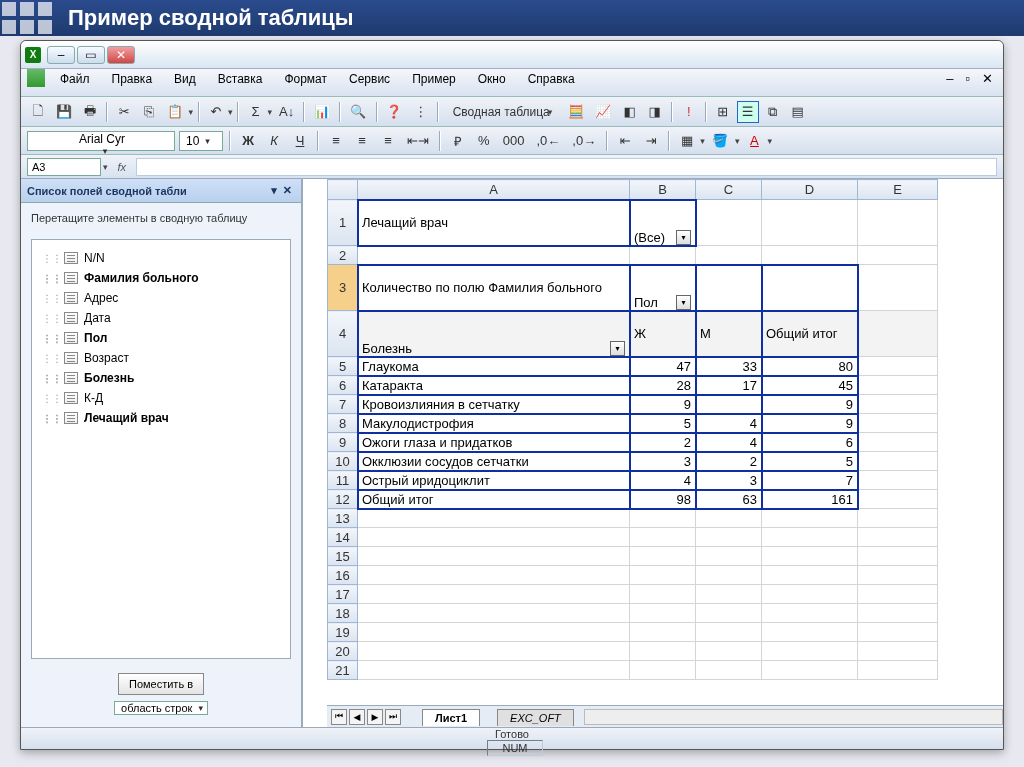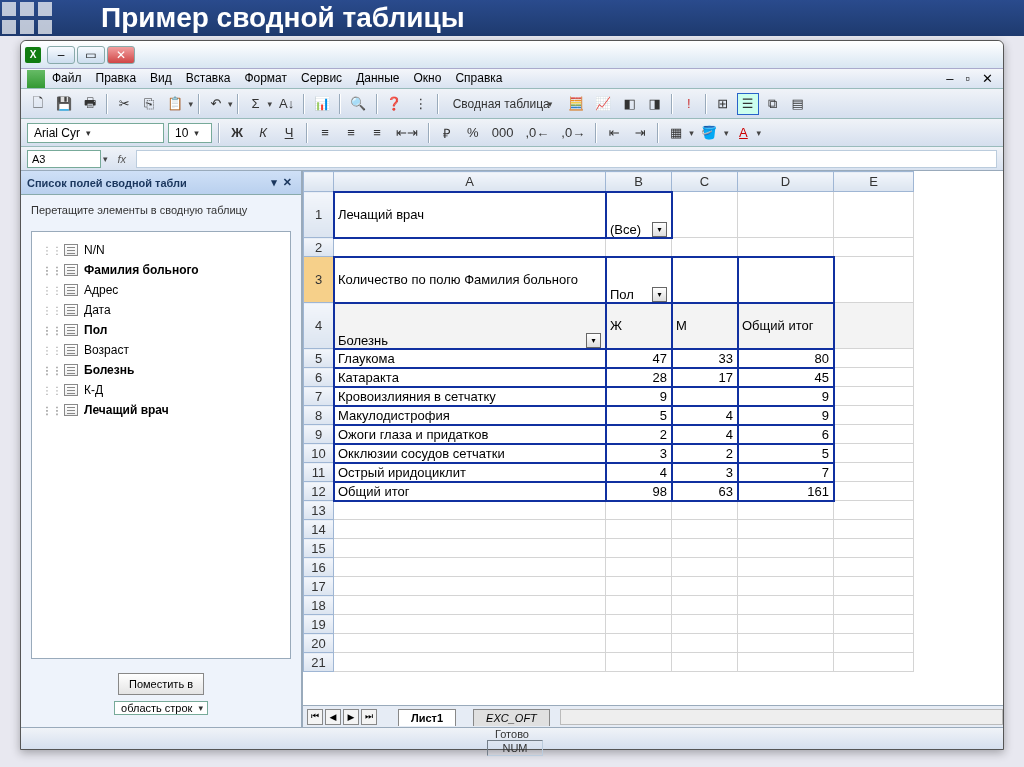--- a/index.html
+++ b/index.html
@@ -1,45 +1,45 @@
 <!DOCTYPE html>
 <html><head>
 <meta charset="utf-8">
 <style>
   * { box-sizing: border-box; margin: 0; padding: 0; }
   body { font-family: Tahoma, Arial, sans-serif; font-size: 11px; background: #ccc; width: 1024px; height: 767px; overflow: hidden; }
   .slide { width: 1024px; height: 767px; background: #e8e8f0; position: relative; padding-top: 0; }
-  .slide-header { background: linear-gradient(#2a4b8d, #1e3a6e); color: #fff; font-size: 28px; font-weight: bold; padding: 5px 0 5px 101px; height: 36px; display: flex; align-items: center; }
+  .slide-header { background: linear-gradient(#2a4b8d, #1e3a6e); color: #fff; font-size: 22px; font-weight: bold; padding: 5px 0 5px 68px; height: 36px; display: flex; align-items: center; }
   .slide-decor { position: absolute; left: 0; top: 0; width: 70px; height: 36px; display: flex; flex-wrap: wrap; }
   .slide-decor span { width: 14px; height: 14px; background: #fff; margin: 2px; opacity: .7; }
   .excel-win { position: absolute; left: 20px; top: 40px; width: 984px; height: 710px; background: #fff; border: 1px solid #555; border-radius: 6px 6px 0 0; box-shadow: 0 3px 10px rgba(0,0,0,.3); display: flex; flex-direction: column; }
   .titlebar { height: 28px; background: linear-gradient(#fff,#d8e6f2); border-bottom: 1px solid #aac; display: flex; align-items: center; padding: 0 4px; border-radius: 6px 6px 0 0; }
   .titlebar .xlicon { width: 16px; height: 16px; background: #107c10; margin-right: 6px; border-radius: 2px; display: flex; align-items: center; justify-content: center; color: #fff; font-size: 10px; font-weight: bold; }
   .titlebar .title { flex: 1; font-size: 12px; color: #333; }
   .winbtns { display: flex; gap: 2px; }
   .winbtn { width: 28px; height: 18px; border: 1px solid #8aa; background: linear-gradient(#f8fbff,#cde); border-radius: 3px; display: flex; align-items: center; justify-content: center; font-size: 12px; }
   .winbtn.close { background: linear-gradient(#f2a0a0,#d04545); color: #fff; }
-  .menubar { height: 20px; background: linear-gradient(#f4f6fa,#d9e3f1); border-bottom: 1px solid #9bb; display: flex; align-items: flex-end; padding: 0 6px; gap: 0; font-size: 12px; }
+  .menubar { height: 28px; background: linear-gradient(#f4f6fa,#d9e3f1); border-bottom: 1px solid #9bb; display: flex; align-items: flex-start; padding: 0 6px; gap: 8px; font-size: 12px; }
   .menubar .mi { padding: 3px 7px; }
   .menubar .right { margin-left: auto; display: flex; gap: 4px; align-items: center; }
   .menubar .right span { padding: 2px 4px; font-size: 13px; }
   .toolbar { height: 30px; background: linear-gradient(#f0f3f8,#d5dfee); border-bottom: 1px solid #9bb; display: flex; align-items: center; padding: 2px 6px; gap: 3px; }
   .tbtn { min-width: 22px; height: 22px; border: 1px solid transparent; display: flex; align-items: center; justify-content: center; font-size: 13px; color: #333; padding: 0 3px; }
   .tsep { width: 2px; height: 20px; border-left: 1px solid #9ab; border-right: 1px solid #fff; margin: 0 2px; }
   .tdd { font-size: 9px; color: #444; margin-left: -2px; }
   .pivot-btn { padding: 0 8px; font-size: 12px; }
   .format-bar { height: 28px; background: linear-gradient(#f0f3f8,#d5dfee); border-bottom: 1px solid #9bb; display: flex; align-items: center; padding: 2px 6px; gap: 4px; font-size: 12px; }
   .combo { height: 20px; border: 1px solid #7a9; background: #fff; display: flex; align-items: center; padding: 0 4px 0 6px; }
   .combo .cdd { margin-left: 6px; font-size: 9px; color: #333; }
-  .font-combo { width: 137px; }
+  .font-combo { width: 148px; flex-direction: column; }
   .size-combo { width: 44px; }
   .fmla-bar { height: 24px; background: linear-gradient(#f0f3f8,#d8e2f0); border-bottom: 1px solid #9ab; display: flex; align-items: center; padding: 2px 6px; gap: 4px; }
   .namebox { width: 74px; height: 18px; border: 1px solid #7a9; background: #fff; padding: 0 4px; font-size: 11px; display: flex; align-items: center; }
   .fx { font-style: italic; color: #555; padding: 0 6px; }
-  .workarea { flex: 1; display: flex; overflow: hidden; }
+  .workarea { flex: 1; display: flex; overflow: hidden; gap: 24px; }
   .taskpane { width: 282px; background: #eef3fb; border-right: 2px solid #9ab; display: flex; flex-direction: column; }
   .tp-header { height: 24px; background: linear-gradient(#cfe0f7,#b9d0ee); border-bottom: 1px solid #8aa; display: flex; align-items: center; padding: 0 6px; font-size: 11px; font-weight: bold; color: #1a365d; }
   .tp-header .spacer { flex: 1; }
   .tp-header .ctl { padding: 0 3px; font-size: 11px; }
   .tp-hint { padding: 8px 10px; font-size: 11px; color: #333; line-height: 1.3; }
   .field-box { margin: 6px 10px; flex: 1; border: 1px solid #9ab; background: #fff; padding: 8px; overflow: auto; }
   .field-item { display: flex; align-items: center; padding: 3px 2px; font-size: 12px; }
   .field-item .dots { color: #999; margin-right: 2px; font-size: 10px; }
   .field-item .ficon { width: 14px; height: 12px; border: 1px solid #888; background: linear-gradient(#fff,#eee); margin-right: 6px; display: inline-block; position: relative; }
   .field-item .ficon::before { content:""; position:absolute; left:2px; top:2px; width:8px; height:1px; background:#888; box-shadow: 0 3px 0 #888, 0 6px 0 #888; }
@@ -97,21 +97,21 @@
     </div>
 
     <div class="menubar">
       <div class="xlicon" style="width:18px;height:18px;background:linear-gradient(#6b6,#393);"></div>
       <span class="mi">Файл</span>
       <span class="mi">Правка</span>
       <span class="mi">Вид</span>
       <span class="mi">Вставка</span>
       <span class="mi">Формат</span>
       <span class="mi">Сервис</span>
-      <span class="mi">Данные</span>
+      <span class="mi">Пример</span>
       <span class="mi">Окно</span>
       <span class="mi">Справка</span>
       <div class="right">
         <span>–</span>
         <span>▫</span>
         <span>✕</span>
       </div>
     </div>
 
     <div class="toolbar">

